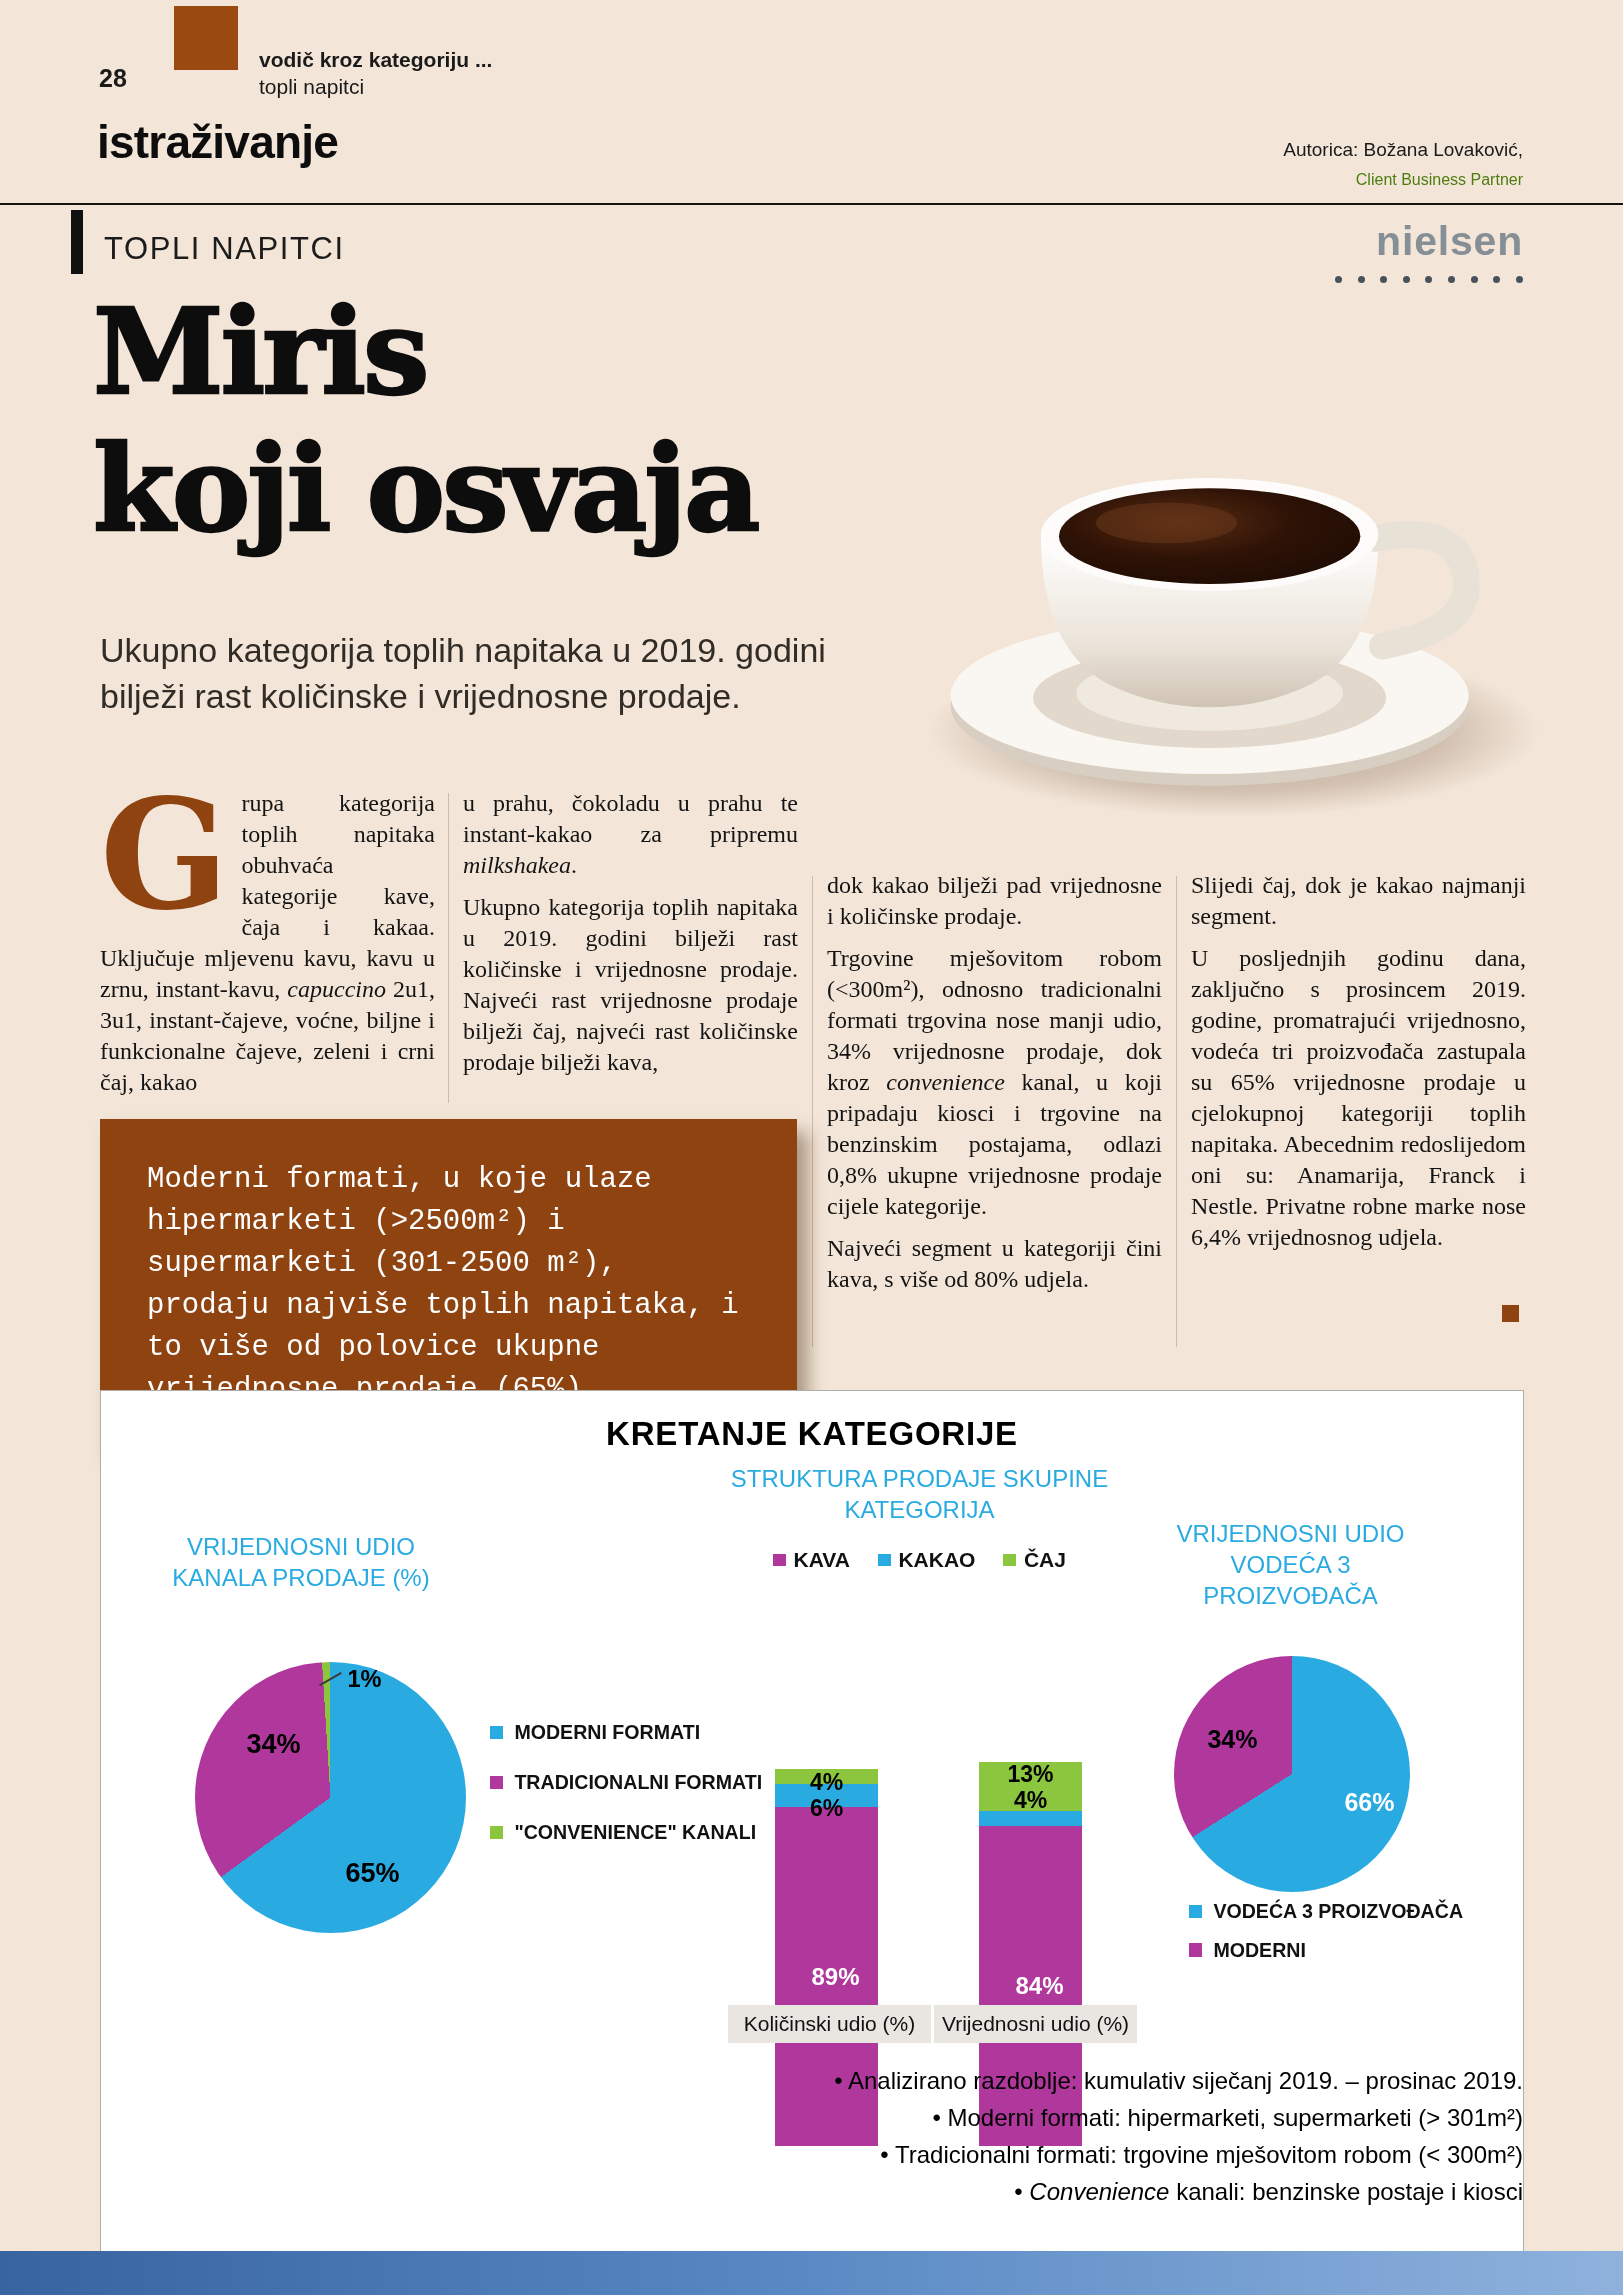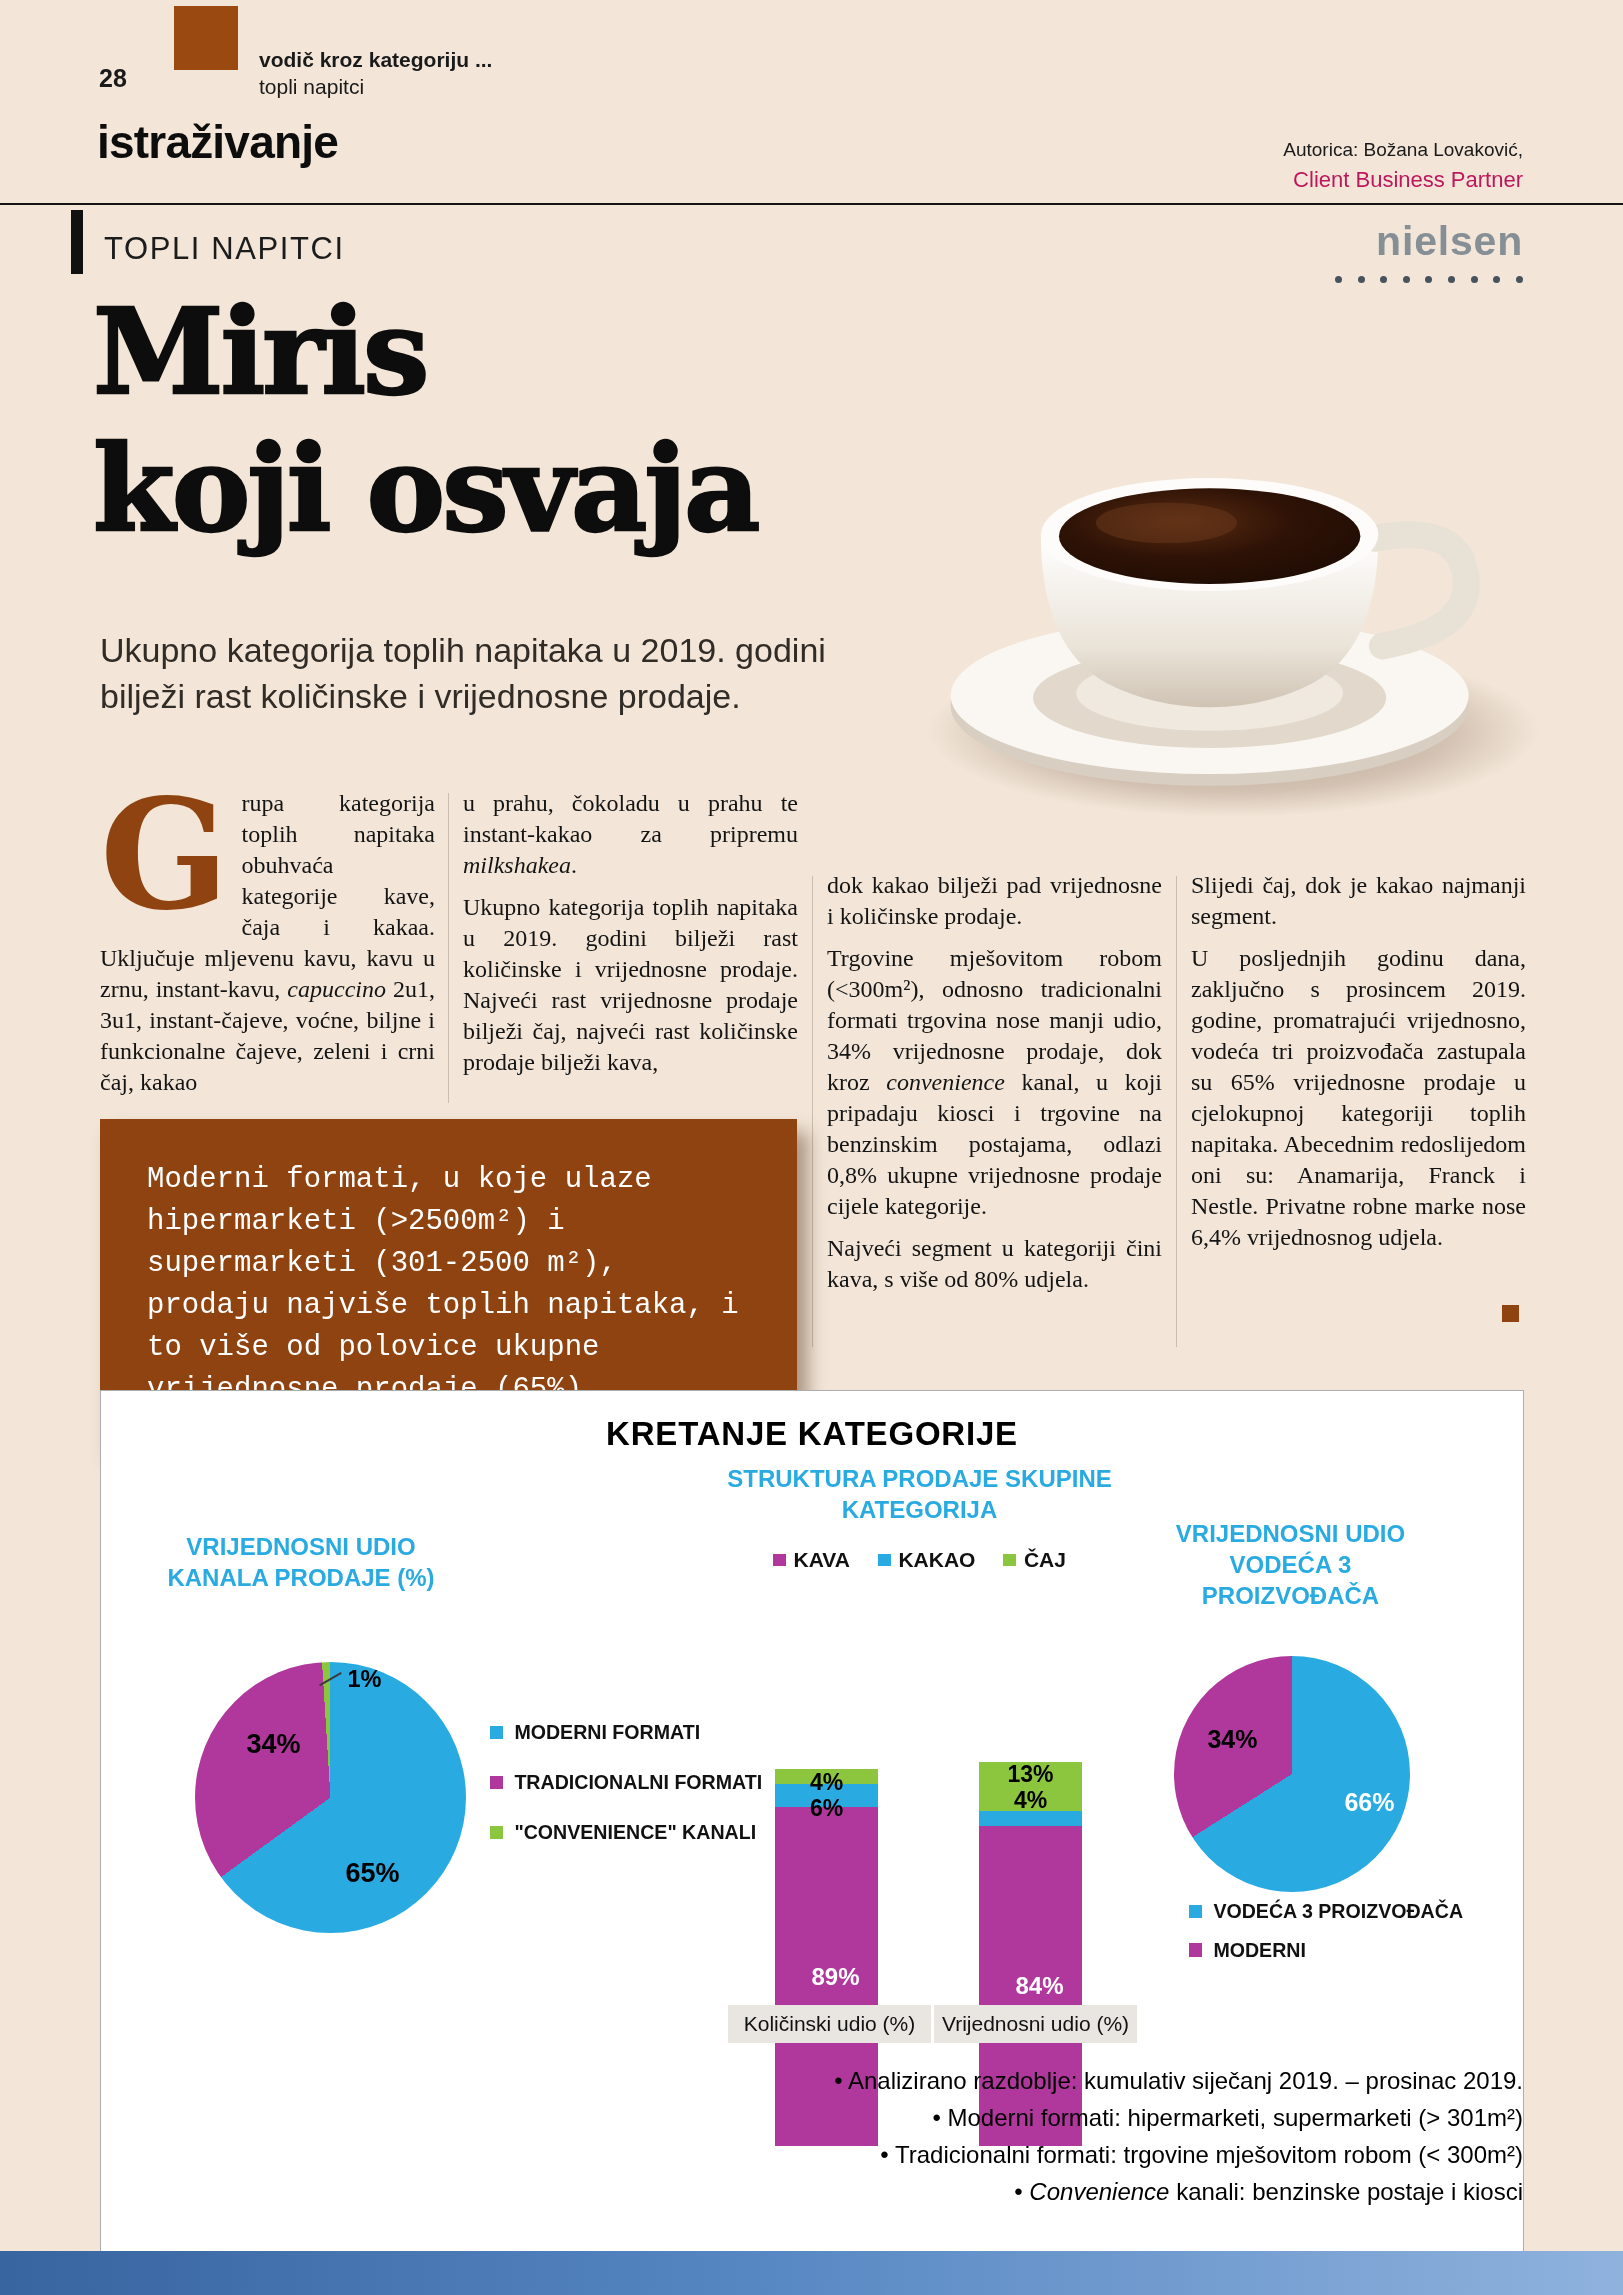--- a/index.html
+++ b/index.html
@@ -7,21 +7,21 @@
         font-family:"Liberation Sans","DejaVu Sans",sans-serif;color:#1a1a1a;}
 
   
   .pagenum{position:absolute;left:99px;top:64px;font-size:25px;font-weight:bold;}
   .brand-square{position:absolute;left:174px;top:6.3px;width:64px;height:64px;background:#9a4a10;}
   .kicker{position:absolute;left:259px;top:46px;line-height:27px;font-size:21px;}
   .kicker-bold{font-weight:bold;}
   .section-heading{position:absolute;left:97px;top:115px;font-size:46px;font-weight:bold;letter-spacing:-0.8px;color:#0d0d0d;}
   .author-block{position:absolute;right:100px;top:135px;text-align:right;line-height:30px;}
   .author-name{font-size:19px;font-weight:normal;}
-  .author-role{font-size:22px;color:#be185d;}
+  .author-role{font-size:16px;color:#4d7c0f;}
   .header-rule{position:absolute;left:0;top:203px;width:1623px;height:2.4px;background:#141414;}
 
   .category-bar{position:absolute;left:71px;top:210px;width:11.8px;height:64px;background:#111;}
   .category-label{position:absolute;left:104px;top:231px;font-size:31px;letter-spacing:1.6px;color:#1c1c1c;}
 
   .nielsen{position:absolute;right:100px;top:218px;width:196px;}
   .nielsen-word{font-size:41px;font-weight:bold;color:#868f96;letter-spacing:0.8px;text-align:right;}
   .nielsen-dots{display:flex;justify-content:space-between;width:188px;margin:11px 0 0 7.9px;}
   .ndot{width:7px;height:7px;border-radius:50%;background:#47525c;}
 
@@ -52,21 +52,21 @@
   .callout{position:absolute;left:100px;top:1119px;width:697px;box-sizing:border-box;background:#8e4310;
            color:#fff;padding:23.6px 31px;font-size:29px;line-height:42px;
            box-shadow:11px 12.6px 17.3px rgba(80,50,25,.45);}
   .callout p{margin:16px;font-family:Liberation Mono, monospace;}
 
   
   .chart-panel{position:absolute;left:100px;top:1390px;width:1424px;height:971px;background:#fff;
                border:0.8px solid #adadad;box-sizing:border-box;}
   .panel-title{position:absolute;left:0;top:23.6px;width:100%;margin:0;text-align:center;
                font-size:33px;font-weight:bold;letter-spacing:0.8px;color:#000;}
-  .pie-title{position:absolute;text-align:center;color:#29abe2;font-weight:bold;font-size:24px;
+  .pie-title{position:absolute;text-align:center;color:#29abe2;font-weight:normal;font-size:24px;
              line-height:31px;white-space:pre-line;}
   .left-pie-title{left:47px;top:140px;width:306px;}
   .mid-title{left:583px;top:72px;width:471px;}
   .right-pie-title{left:1044px;top:127px;width:291px;}
 
   .pie{position:absolute;border-radius:50%;}
   .left-pie{left:94px;top:271px;width:271px;height:271px;}
   .right-pie{left:1073px;top:265px;width:236px;height:236px;}
 
   .pct-label{position:absolute;font-weight:bold;color:#000;text-align:center;}

